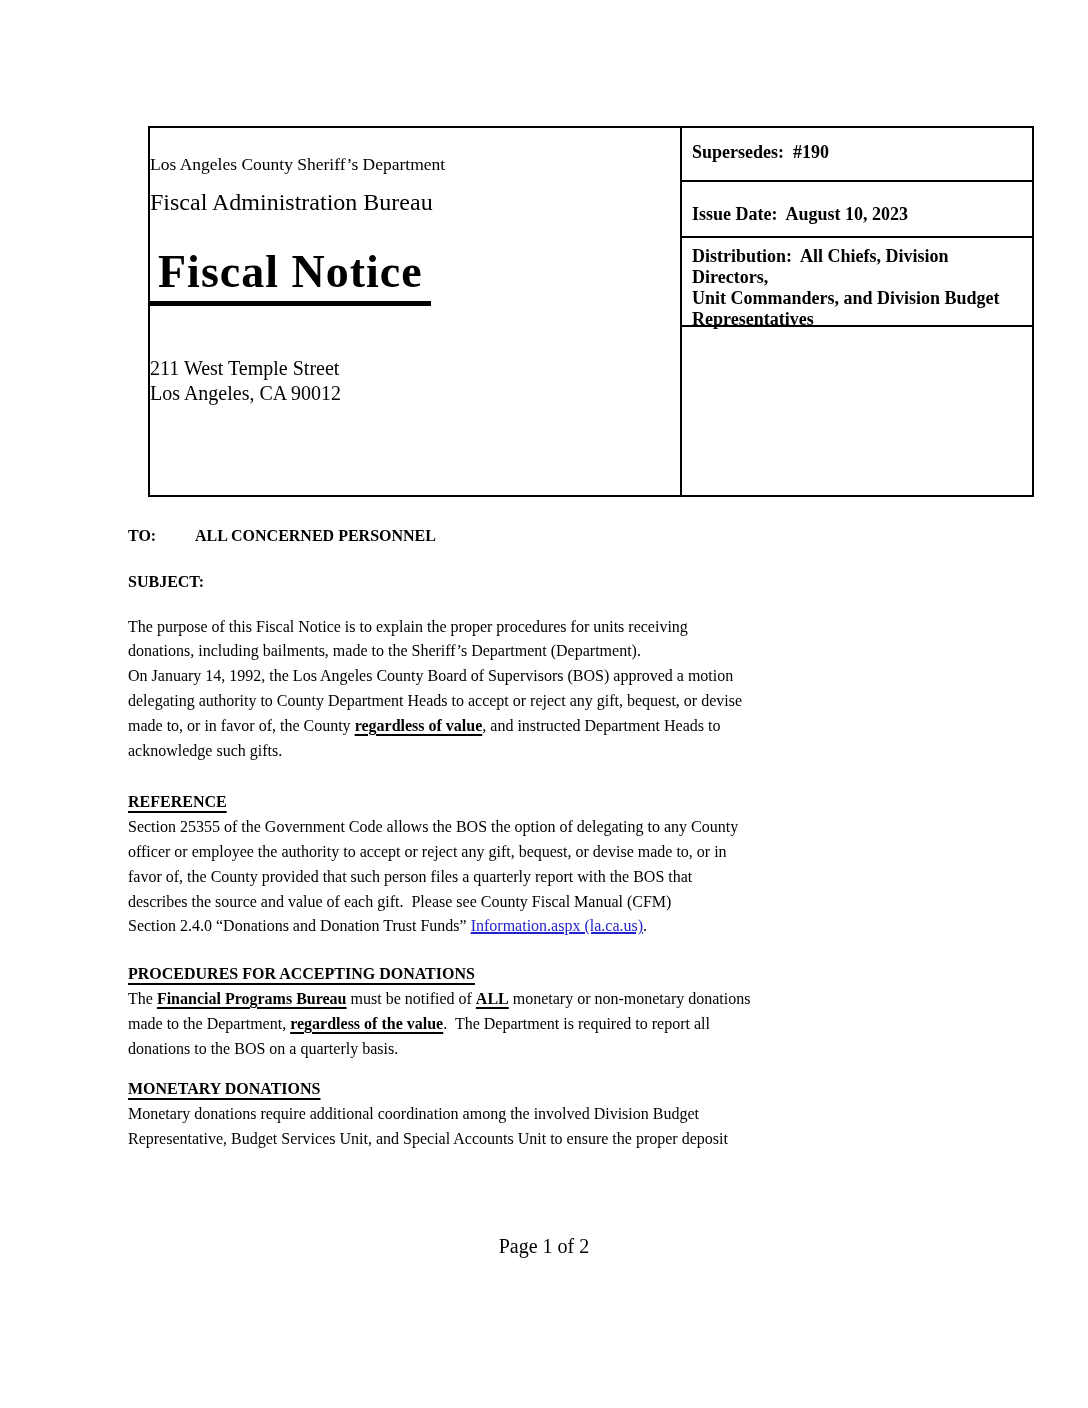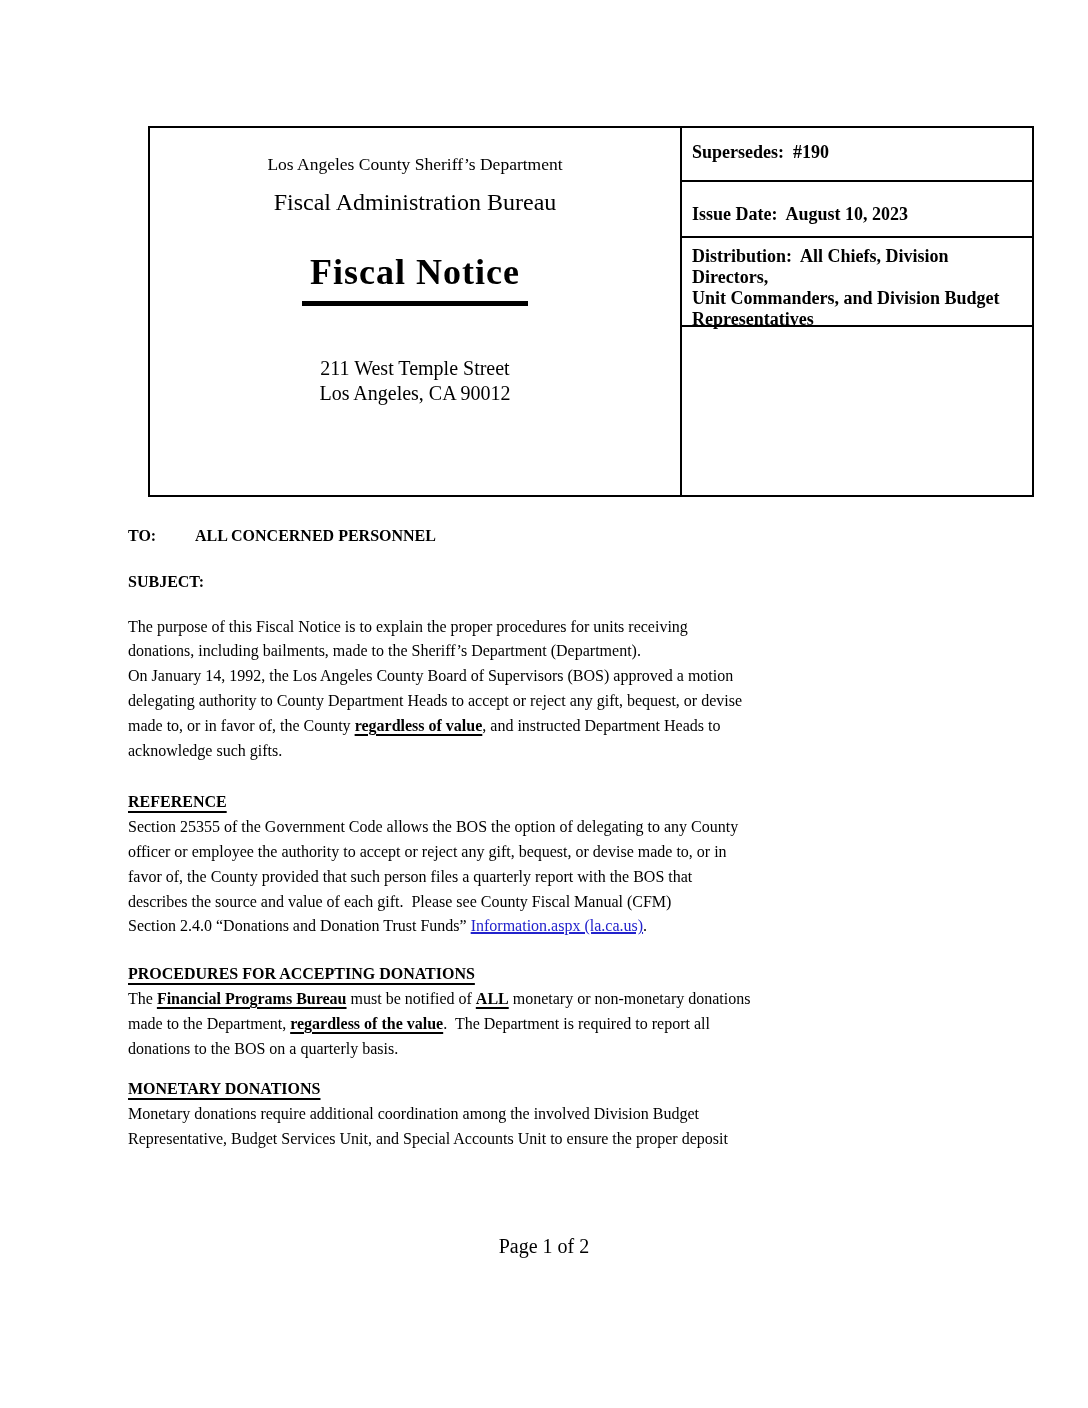--- a/index.html
+++ b/index.html
@@ -21,28 +21,28 @@
     top: 126px;
     width: 886px;
     height: 371px;
     border: 2px solid #000;
     box-sizing: border-box;
     display: flex;
   }
   .hb-left {
     width: 530px;
     box-sizing: border-box;
-    text-align: center;
+    text-align: left;
   }
   .dept-line { margin-top: 26px; font-size: 17.5px; line-height: 21px; }
   .bureau-line { font-size: 24px; line-height: 28px; margin-top: 13px; }
   .notice-title {
     display: inline-block;
     margin-top: 30px;
-    font-size: 36px;
+    font-size: 46px;
     font-weight: bold;
     line-height: 52px;
     letter-spacing: 1px;
     border-bottom: 5px solid #000;
     padding: 0 8px 3px 8px;
   }
   .address-block { margin-top: 50px; font-size: 20px; line-height: 24.5px; }
 
   .hb-right {
     flex: 1;

